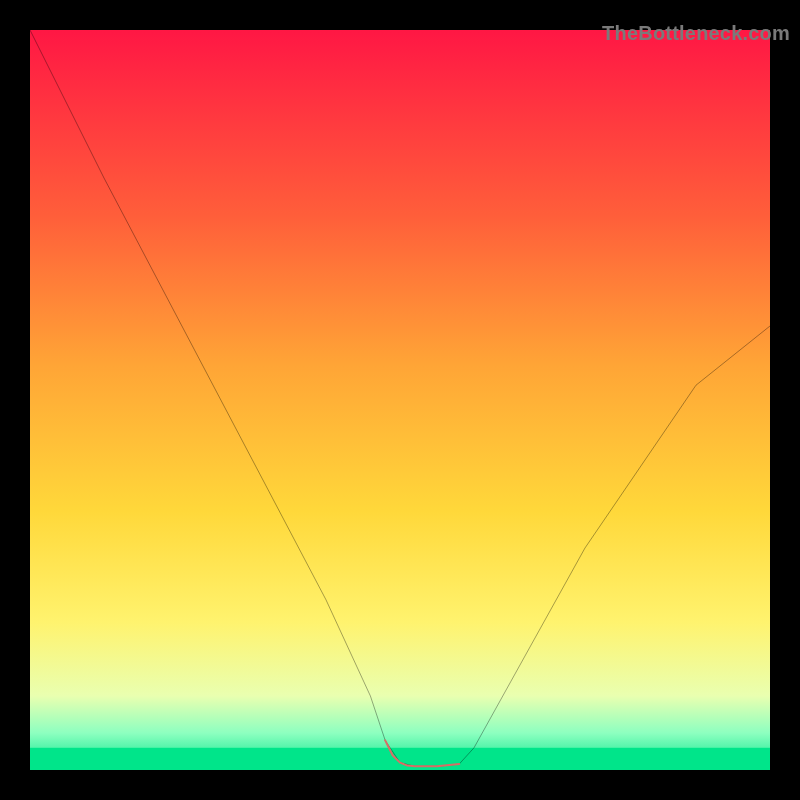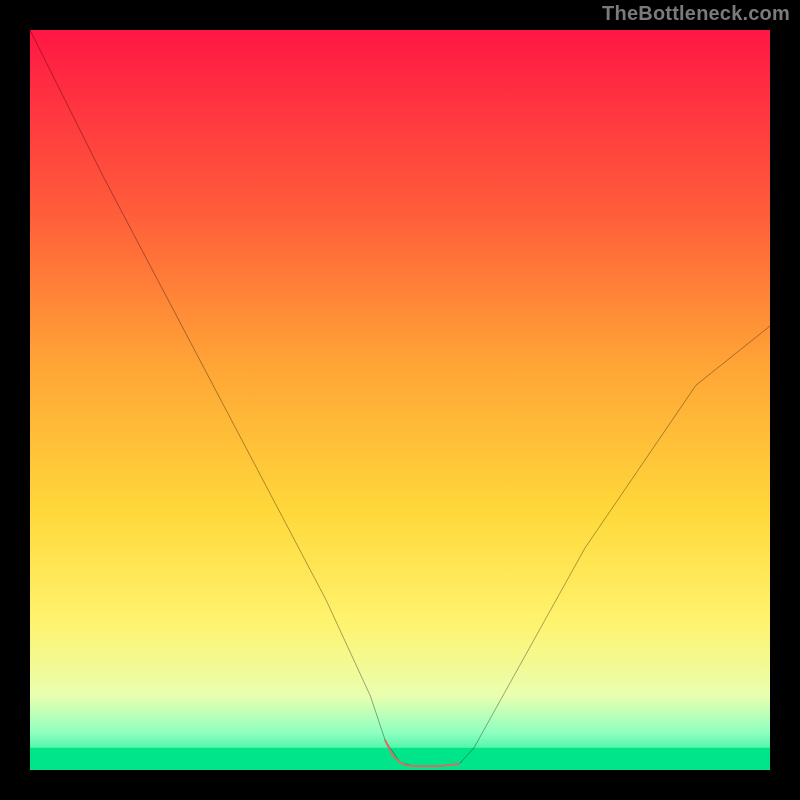--- a/index.html
+++ b/index.html
@@ -12,21 +12,21 @@
     font-family: Arial, Helvetica, sans-serif;
   }
   .stage {
     position: relative;
     width: 800px;
     height: 800px;
     background: #000;
   }
   .watermark {
     position: absolute;
-    top: 2px;
+    top: 22px;
     right: 10px;
     font-size: 20px;
     font-weight: 600;
     color: #7a7a7a;
     letter-spacing: 0.2px;
     z-index: 10;
   }
   svg.chart {
     position: absolute;
     left: 30px;

